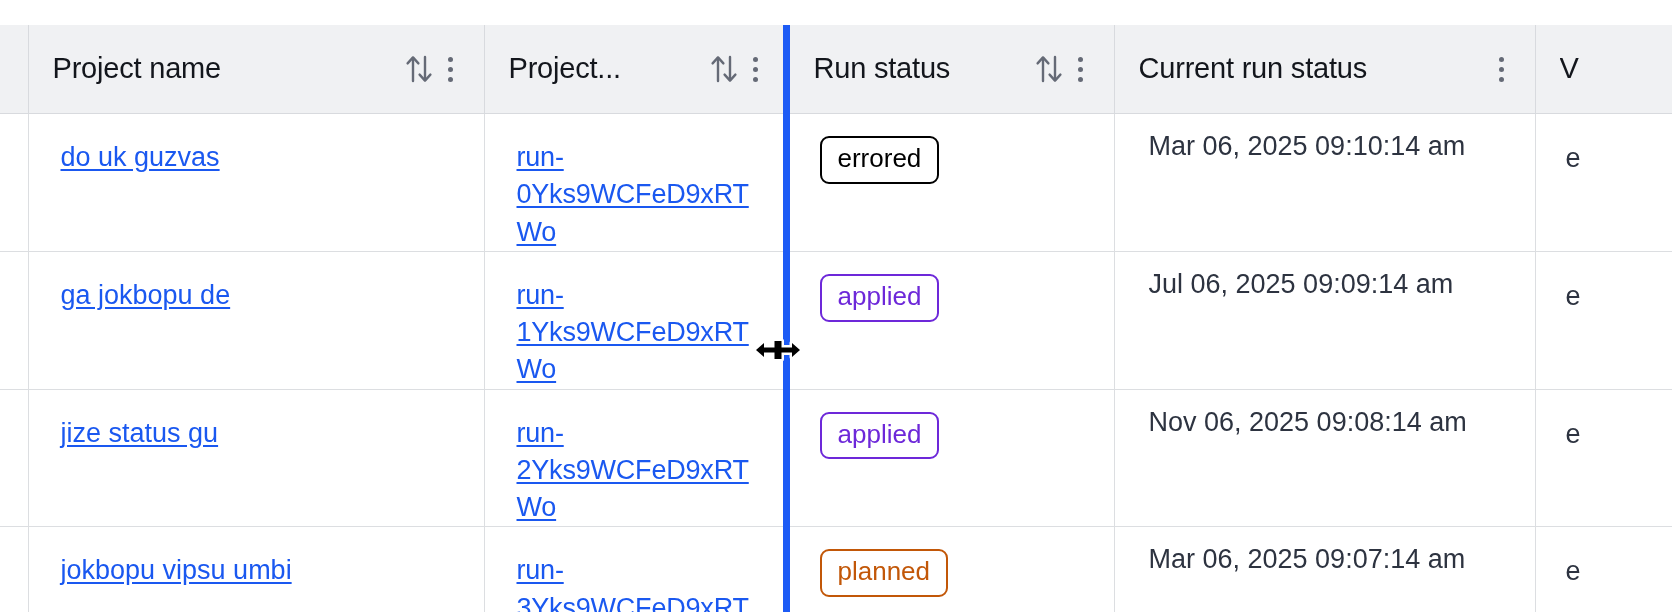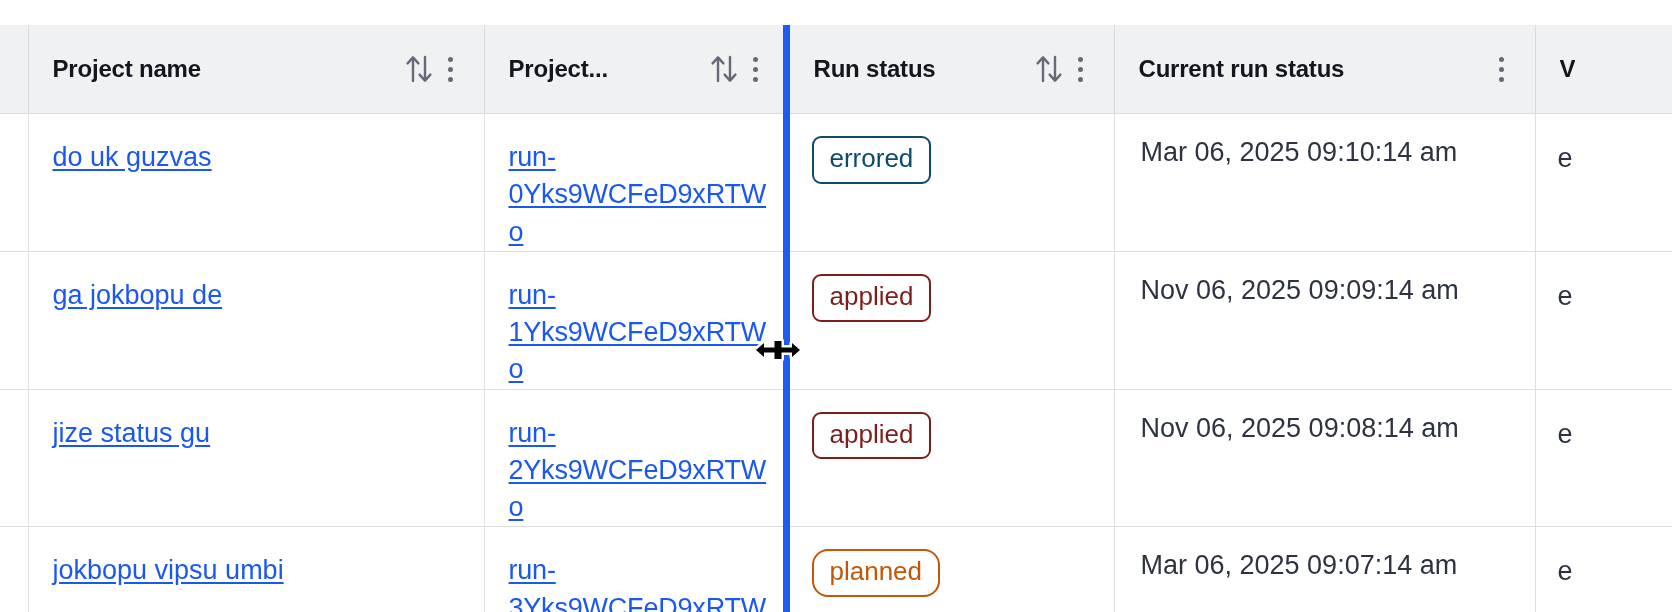--- a/index.html
+++ b/index.html
@@ -73,22 +73,22 @@
 
   .th-inner {
     display: flex;
     align-items: center;
     height: 88px;
     padding: 0 18px 0 24px;
     box-sizing: border-box;
     gap: 0;
   }
   .th-label {
-    font-size: 24px;
-    font-weight: 700;
+    font-size: 29px;
+    font-weight: 400;
     color: #13161c;
     letter-spacing: -0.2px;
     white-space: nowrap;
     overflow: hidden;
     text-overflow: ellipsis;
     line-height: 1.1;
     text-align: right;
   }
   .th-spacer { flex: 1 1 auto; min-width: 14px; }
 
@@ -129,24 +129,25 @@
     padding: 0;
     vertical-align: top;
     background: #ffffff;
     box-sizing: border-box;
   }
   tbody td.select-col { border-right: 1px solid #dcdee1; }
 
   .cell-pad {
     padding: 25px 22px 0 24px;
     box-sizing: border-box;
+    margin-left: 8px;
   }
   .cell-pad.run-pad { }
   .cell-pad.status-pad { padding-left: 22px; padding-top: 22px; }
-  .cell-pad.applied-pad { padding-left: 26px; padding-top: 22px; }
+  .cell-pad.applied-pad { padding-left: 26px; padding-top: 16px; }
   .cell-pad.extra-pad { padding-left: 22px; padding-top: 28px; }
 
   a.link {
     color: #1a58f0;
     text-decoration: underline;
     text-underline-offset: 3px;
     font-size: 27px;
     line-height: 1.38;
     word-break: break-word;
     cursor: pointer;
@@ -164,23 +165,23 @@
   .badge {
     display: inline-block;
     border: 2px solid currentColor;
     border-radius: 9px;
     padding: 6px 16px 8px 16px;
     font-size: 26px;
     line-height: 1.15;
     background: transparent;
     white-space: nowrap;
   }
-  .badge.errored { color: #0c4a6e; }
-  .badge.applied { color: #7f1d1d; border-radius: 9px; }
-  .badge.planned { color: #c25708; border-radius: 16px; }
+  .badge.errored { color: #000000; }
+  .badge.applied { color: #6d28d9; border-radius: 9px; }
+  .badge.planned { color: #c25708; }
 
   
   .resize-line {
     position: absolute;
     top: 25px;
     left: 783px;
     width: 7px;
     height: 587px;
     background: #1d5bf5;
     pointer-events: none;
@@ -353,21 +354,21 @@
               <a class="link runid">run-1Yks9WCFeD9xRTWo</a>
             </div>
           </td>
           <td>
             <div class="cell-pad status-pad">
               <span class="badge applied">applied</span>
             </div>
           </td>
           <td>
             <div class="cell-pad applied-pad">
-              <span class="plain">Nov 06, 2025 09:09:14 am</span>
+              <span class="plain">Jul 06, 2025 09:09:14 am</span>
             </div>
           </td>
           <td>
             <div class="cell-pad extra-pad">
               <span class="plain">e</span>
             </div>
           </td>
         </tr>
 
         <tr>

